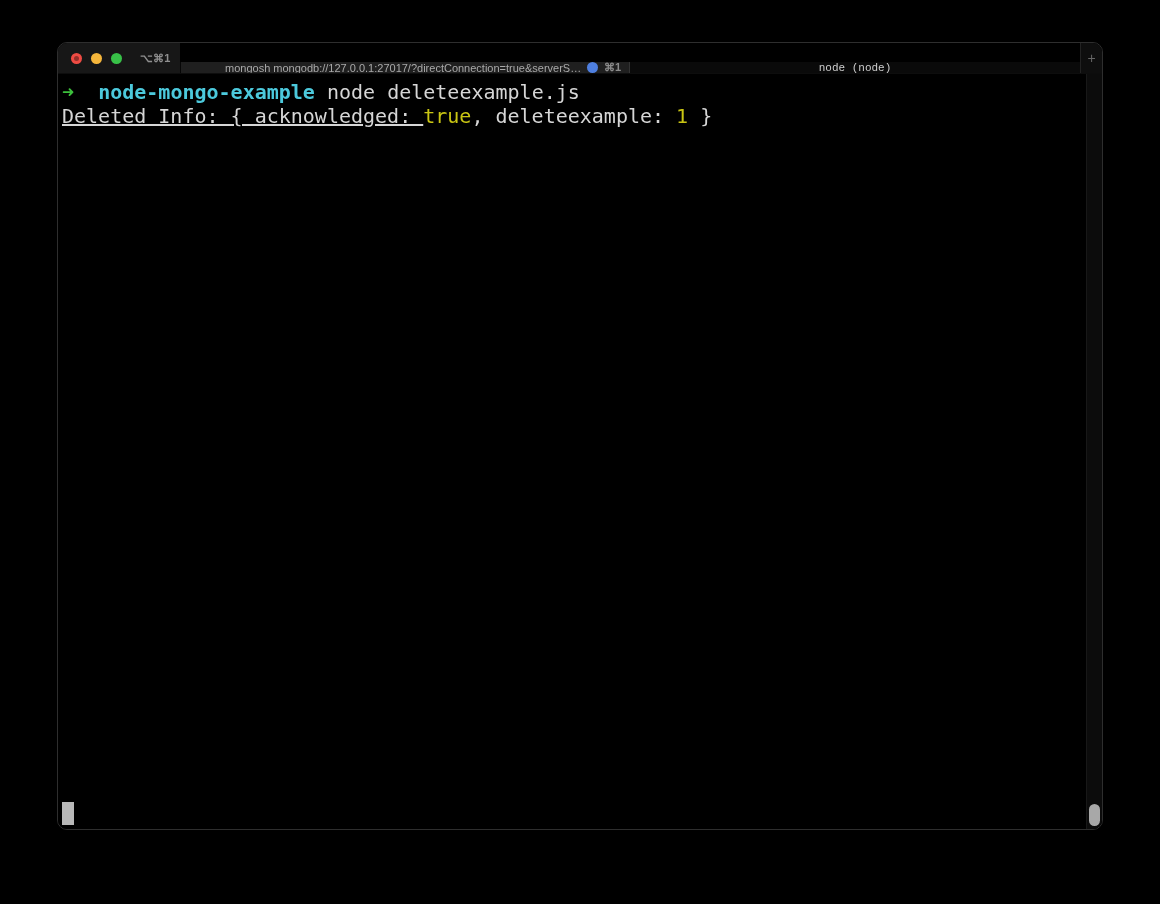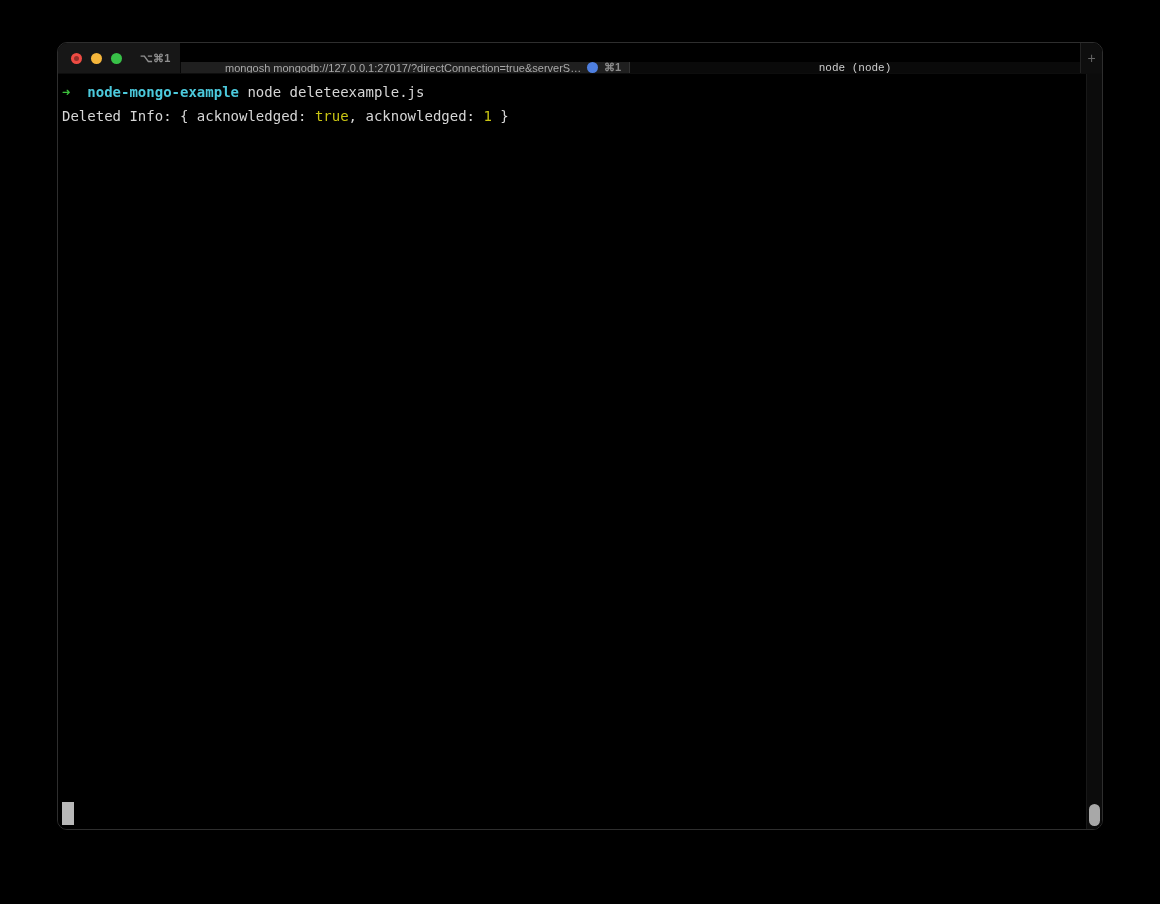--- a/index.html
+++ b/index.html
@@ -97,21 +97,21 @@
     line-height: 1;
   }
 
   
   .terminal {
     position: relative;
     flex: 1;
     background: var(--c-terminal_bg);
     padding: 6px 20px 0 4px;
     font-family: "DejaVu Sans Mono", "Liberation Mono", monospace;
-    font-size: 14px;
+    font-size: 20px;
     line-height: 24px;
     overflow: hidden;
   }
   .term-line { white-space: pre; }
 
   .cursor {
     position: absolute;
     left: 4px; bottom: 4px;
     width: 12px; height: 23px;
     background: var(--c-cursor);
@@ -159,21 +159,21 @@
       <span class="tab-shortcut">⌘2</span>
     </div>
 
     <div class="new-tab">+</div>
 
   </div>
 
   <div class="terminal">
     <div>
         <div class="term-line"><span style="color: var(--c-green); font-weight: 700;">➜</span><span style="color: var(--c-fg);">  </span><span style="color: var(--c-cyan); font-weight: 700;">node-mongo-example</span><span style="color: var(--c-fg);"> node deleteexample.js</span></div>
-        <div class="term-line"><span style="color: var(--c-fg);">Deleted Info: { acknowledged: </span><span style="color: var(--c-yellow);">true</span><span style="color: var(--c-fg);">, acknowledged: </span><span style="color: var(--c-yellow);">1</span><span style="color: var(--c-fg);"> }</span></div>
+        <div class="term-line"><span style="color: var(--c-fg); text-decoration: underline;">Deleted Info: { acknowledged: </span><span style="color: var(--c-yellow);">true</span><span style="color: var(--c-fg);">, deleteexample: </span><span style="color: var(--c-yellow);">1</span><span style="color: var(--c-fg);"> }</span></div>
       </div>
     <div class="cursor" style="display: block;"></div>
     <div class="scrollbar">
       <div class="scrollbar-thumb"></div>
     </div>
   </div>
 
 </div>
 
 </body></html>

